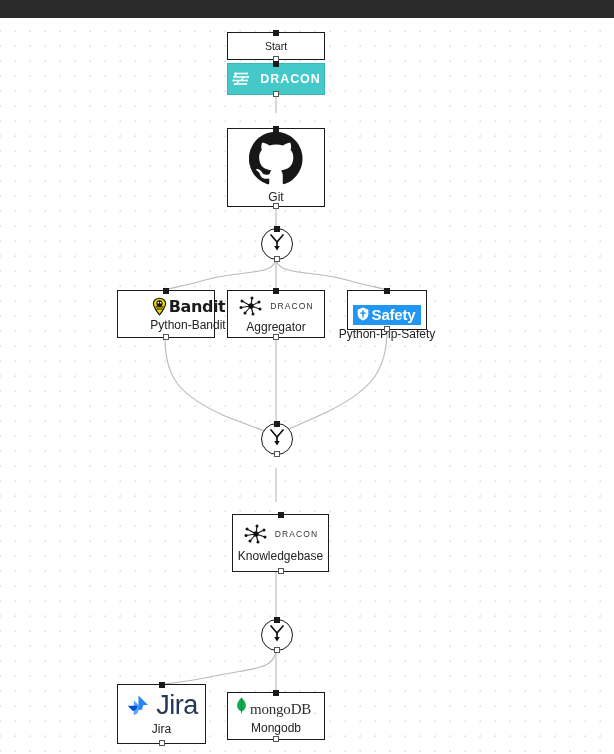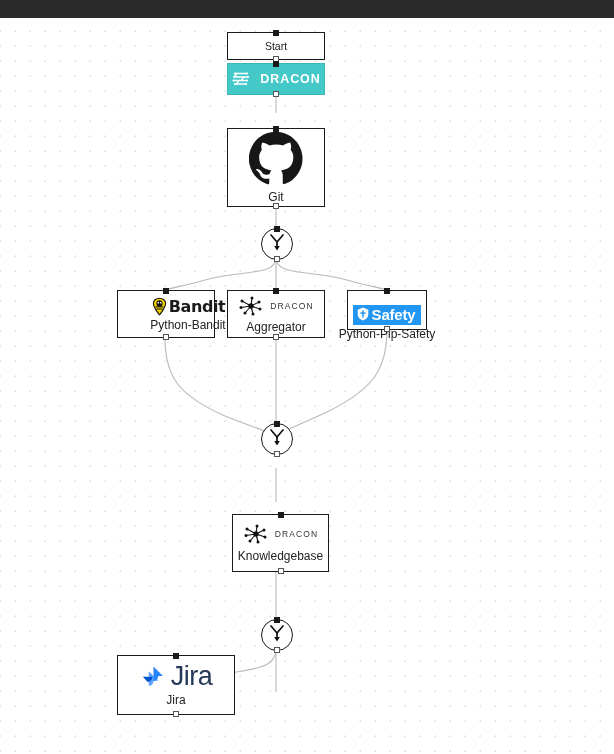--- a/index.html
+++ b/index.html
@@ -299,30 +299,43 @@
       <span>
         <svg width="18" height="20" viewBox="0 0 18 20">
           <path d="M3,3 L9,10 L15,3" fill="none" stroke="#111" stroke-width="1.7" stroke-linecap="round"></path>
           <path d="M9,10 L9,16" fill="none" stroke="#111" stroke-width="1.7"></path>
           <path d="M9,18.5 L6.2,14 L11.8,14 Z" fill="#111"></path>
         </svg>
       </span>
       <span class="handle bot"></span>
     </div>
 
-    <div class="node" style="left:117px;top:637px;width:118px;height:60px;">
+    <div class="node" style="left:117px;top:666px;width:89px;height:60px;">
       <span class="handle top"></span>
       <span class="node-logo jira-wrap" style="margin-bottom:4px;">
         <svg width="26" height="26" viewBox="0 0 26 26">
           <path d="M13.5,2.5 L23,12 L18.2,12 C18.2,15 16,17.2 13.5,17.2 Z" fill="#2684ff"></path>
           <path d="M8.8,7.2 L18.3,16.7 L13.5,16.7 C13.5,19.7 11.3,21.9 8.8,21.9 Z" fill="#2684ff" opacity="0.75"></path>
           <path d="M3.2,12.6 L11.8,21.2 L7.6,21.2 C7.6,23.6 5.6,25.3 3.2,25.3 Z" fill="#0052cc" opacity="0"></path>
           <path d="M2.8,12.8 L12.4,12.8 C12.4,15.8 10.2,18 7.7,18 L2.8,12.8 Z" fill="#0052cc"></path>
         </svg>
         <span class="jira-word">Jira</span>
       </span>
       <div class="node-label">Jira</div>
       <span class="handle bot"></span>
     </div>
 
+    <div class="node" style="left:227px;top:674px;width:98px;height:48px;">
+      <span class="handle top"></span>
+      <span class="node-logo mongo-wrap" style="margin-bottom:4px;">
+        <svg width="11" height="17" viewBox="0 0 11 17">
+          <path d="M5.5,0.8 C5.5,0.8 9.9,4.2 9.9,8.6 C9.9,12 7.6,14 5.5,14.6 C3.4,14 1.1,12 1.1,8.6 C1.1,4.2 5.5,0.8 5.5,0.8 Z" fill="#13aa52"></path>
+          <path d="M5.5,0.8 L5.5,16.3" stroke="#0a7c3a" stroke-width="0.8"></path>
+        </svg>
+        <span class="mongo-word">mongoDB</span>
+        <span class="mongo-tm">.</span>
+      </span>
+      <div class="node-label">Mongodb</div>
+      <span class="handle bot"></span>
+    </div>
 
   </div>
 </div>
 
 </body></html>

